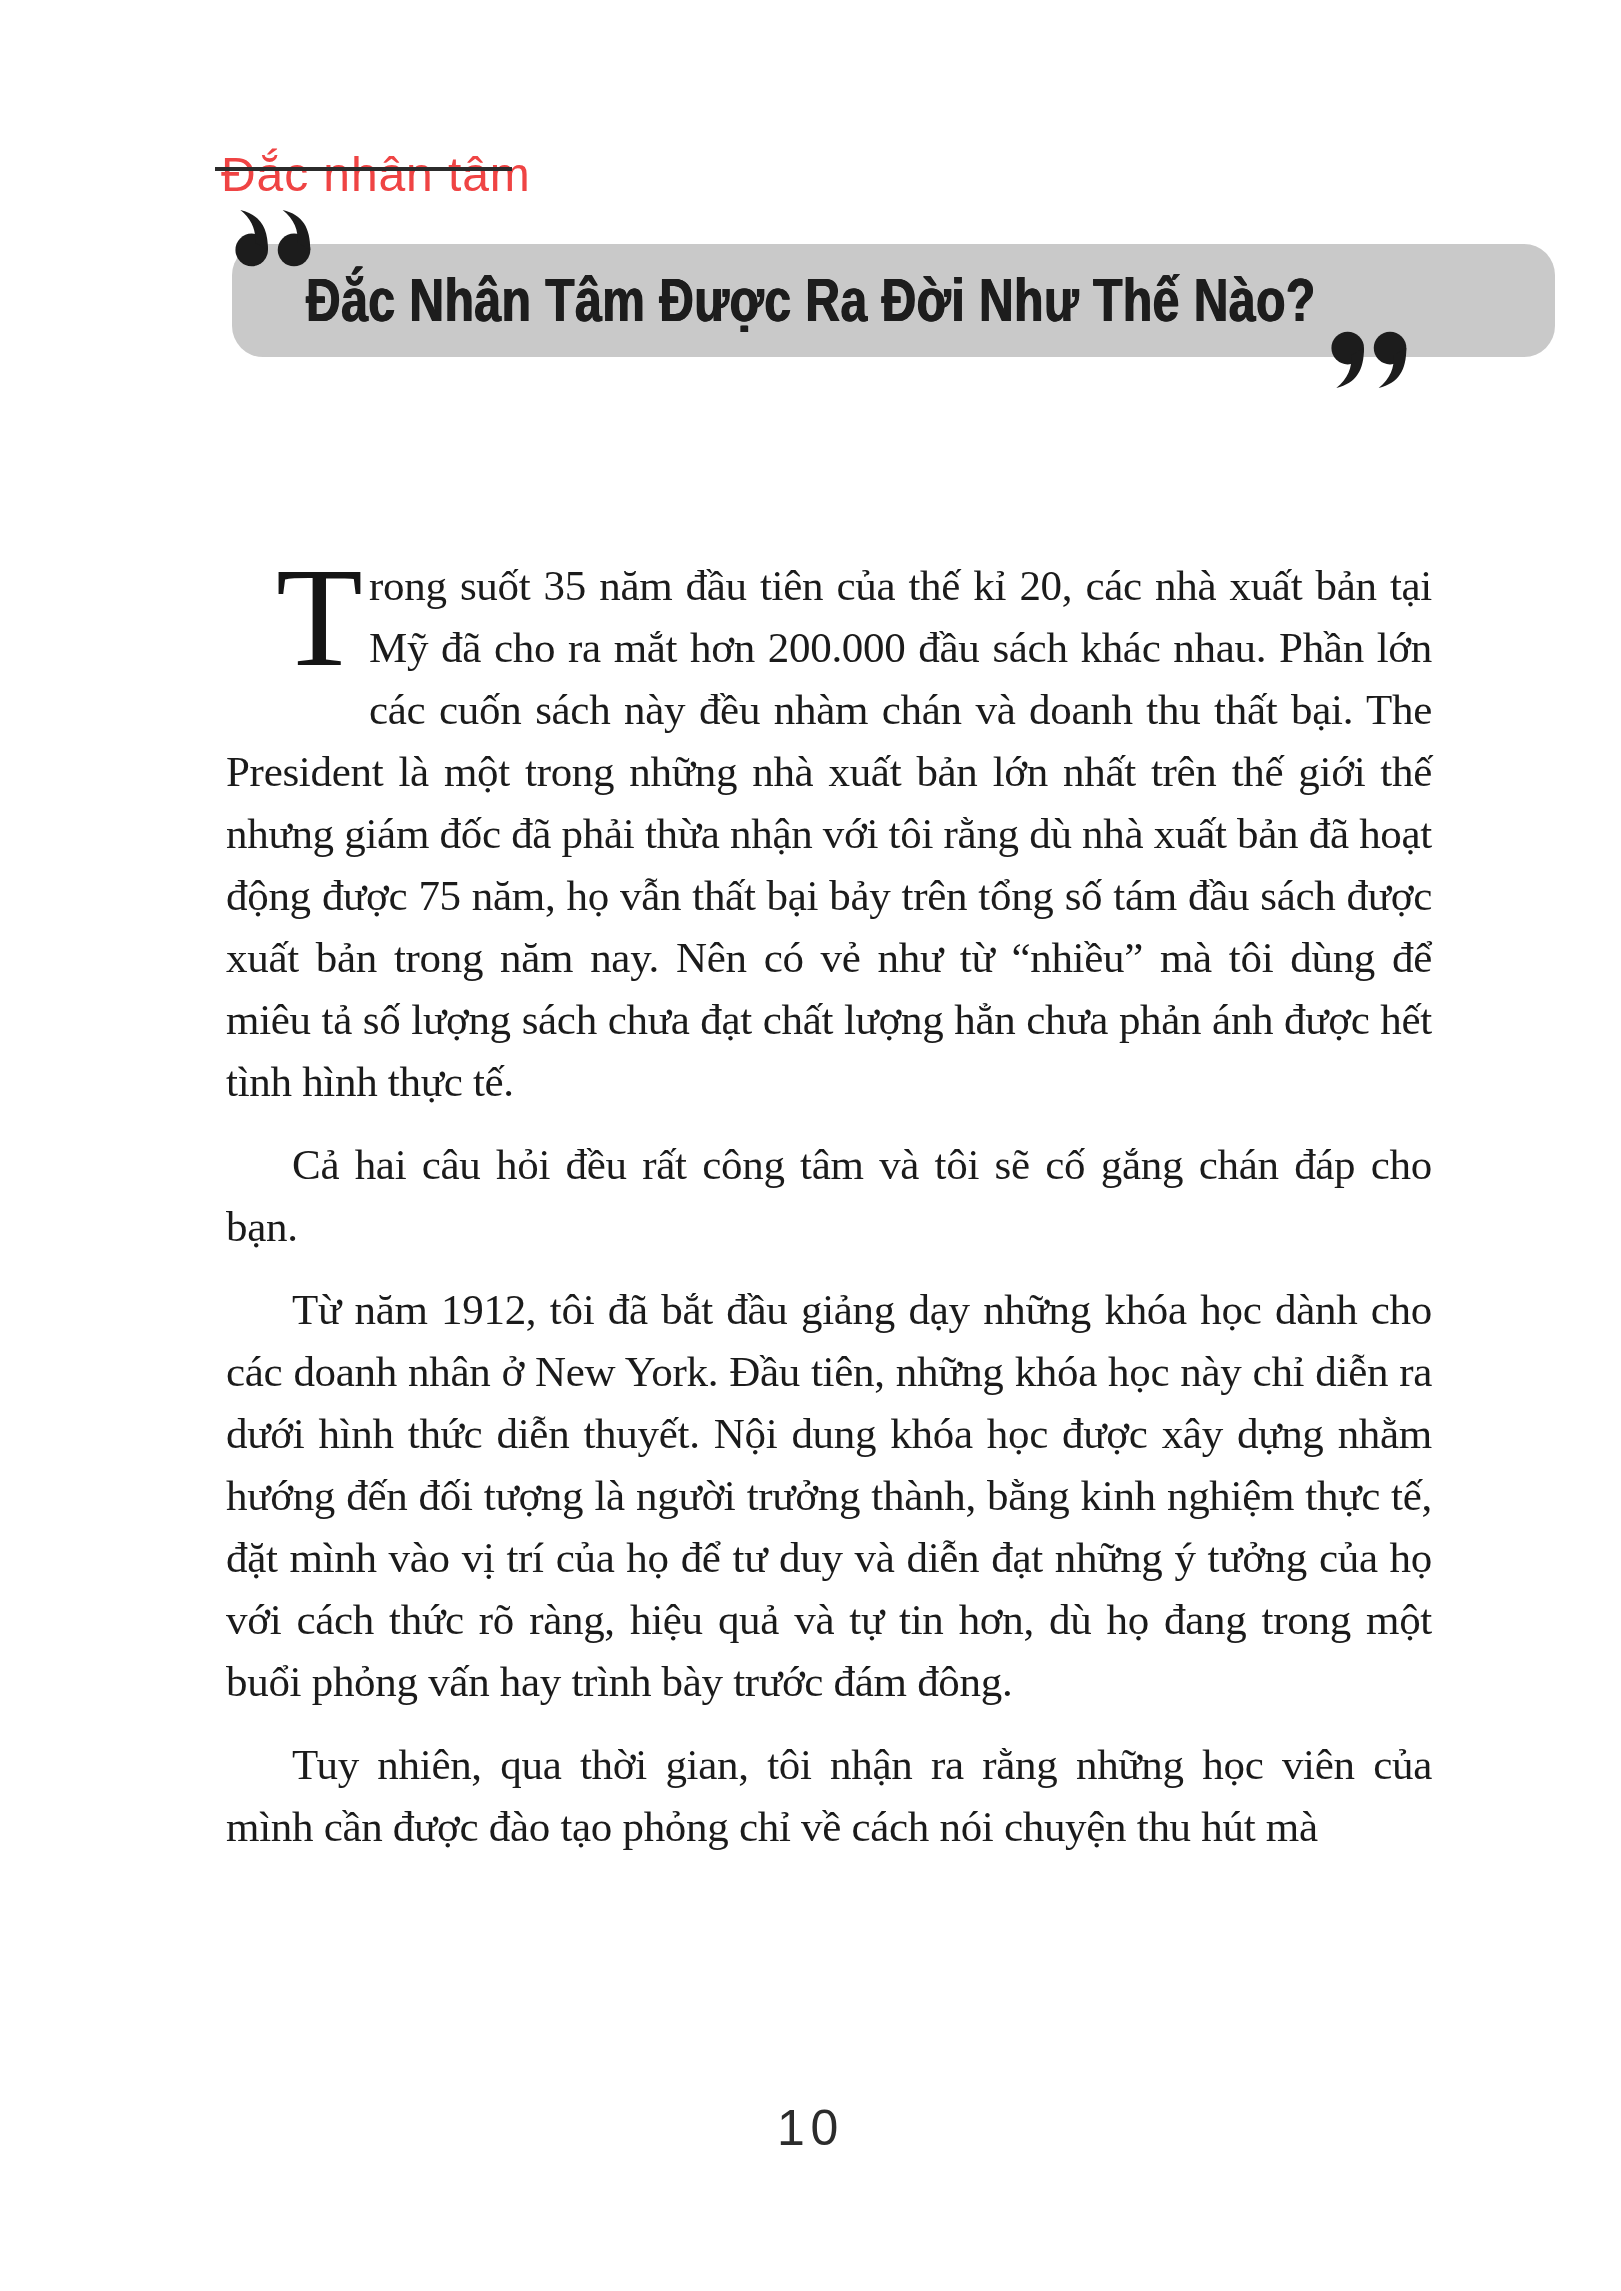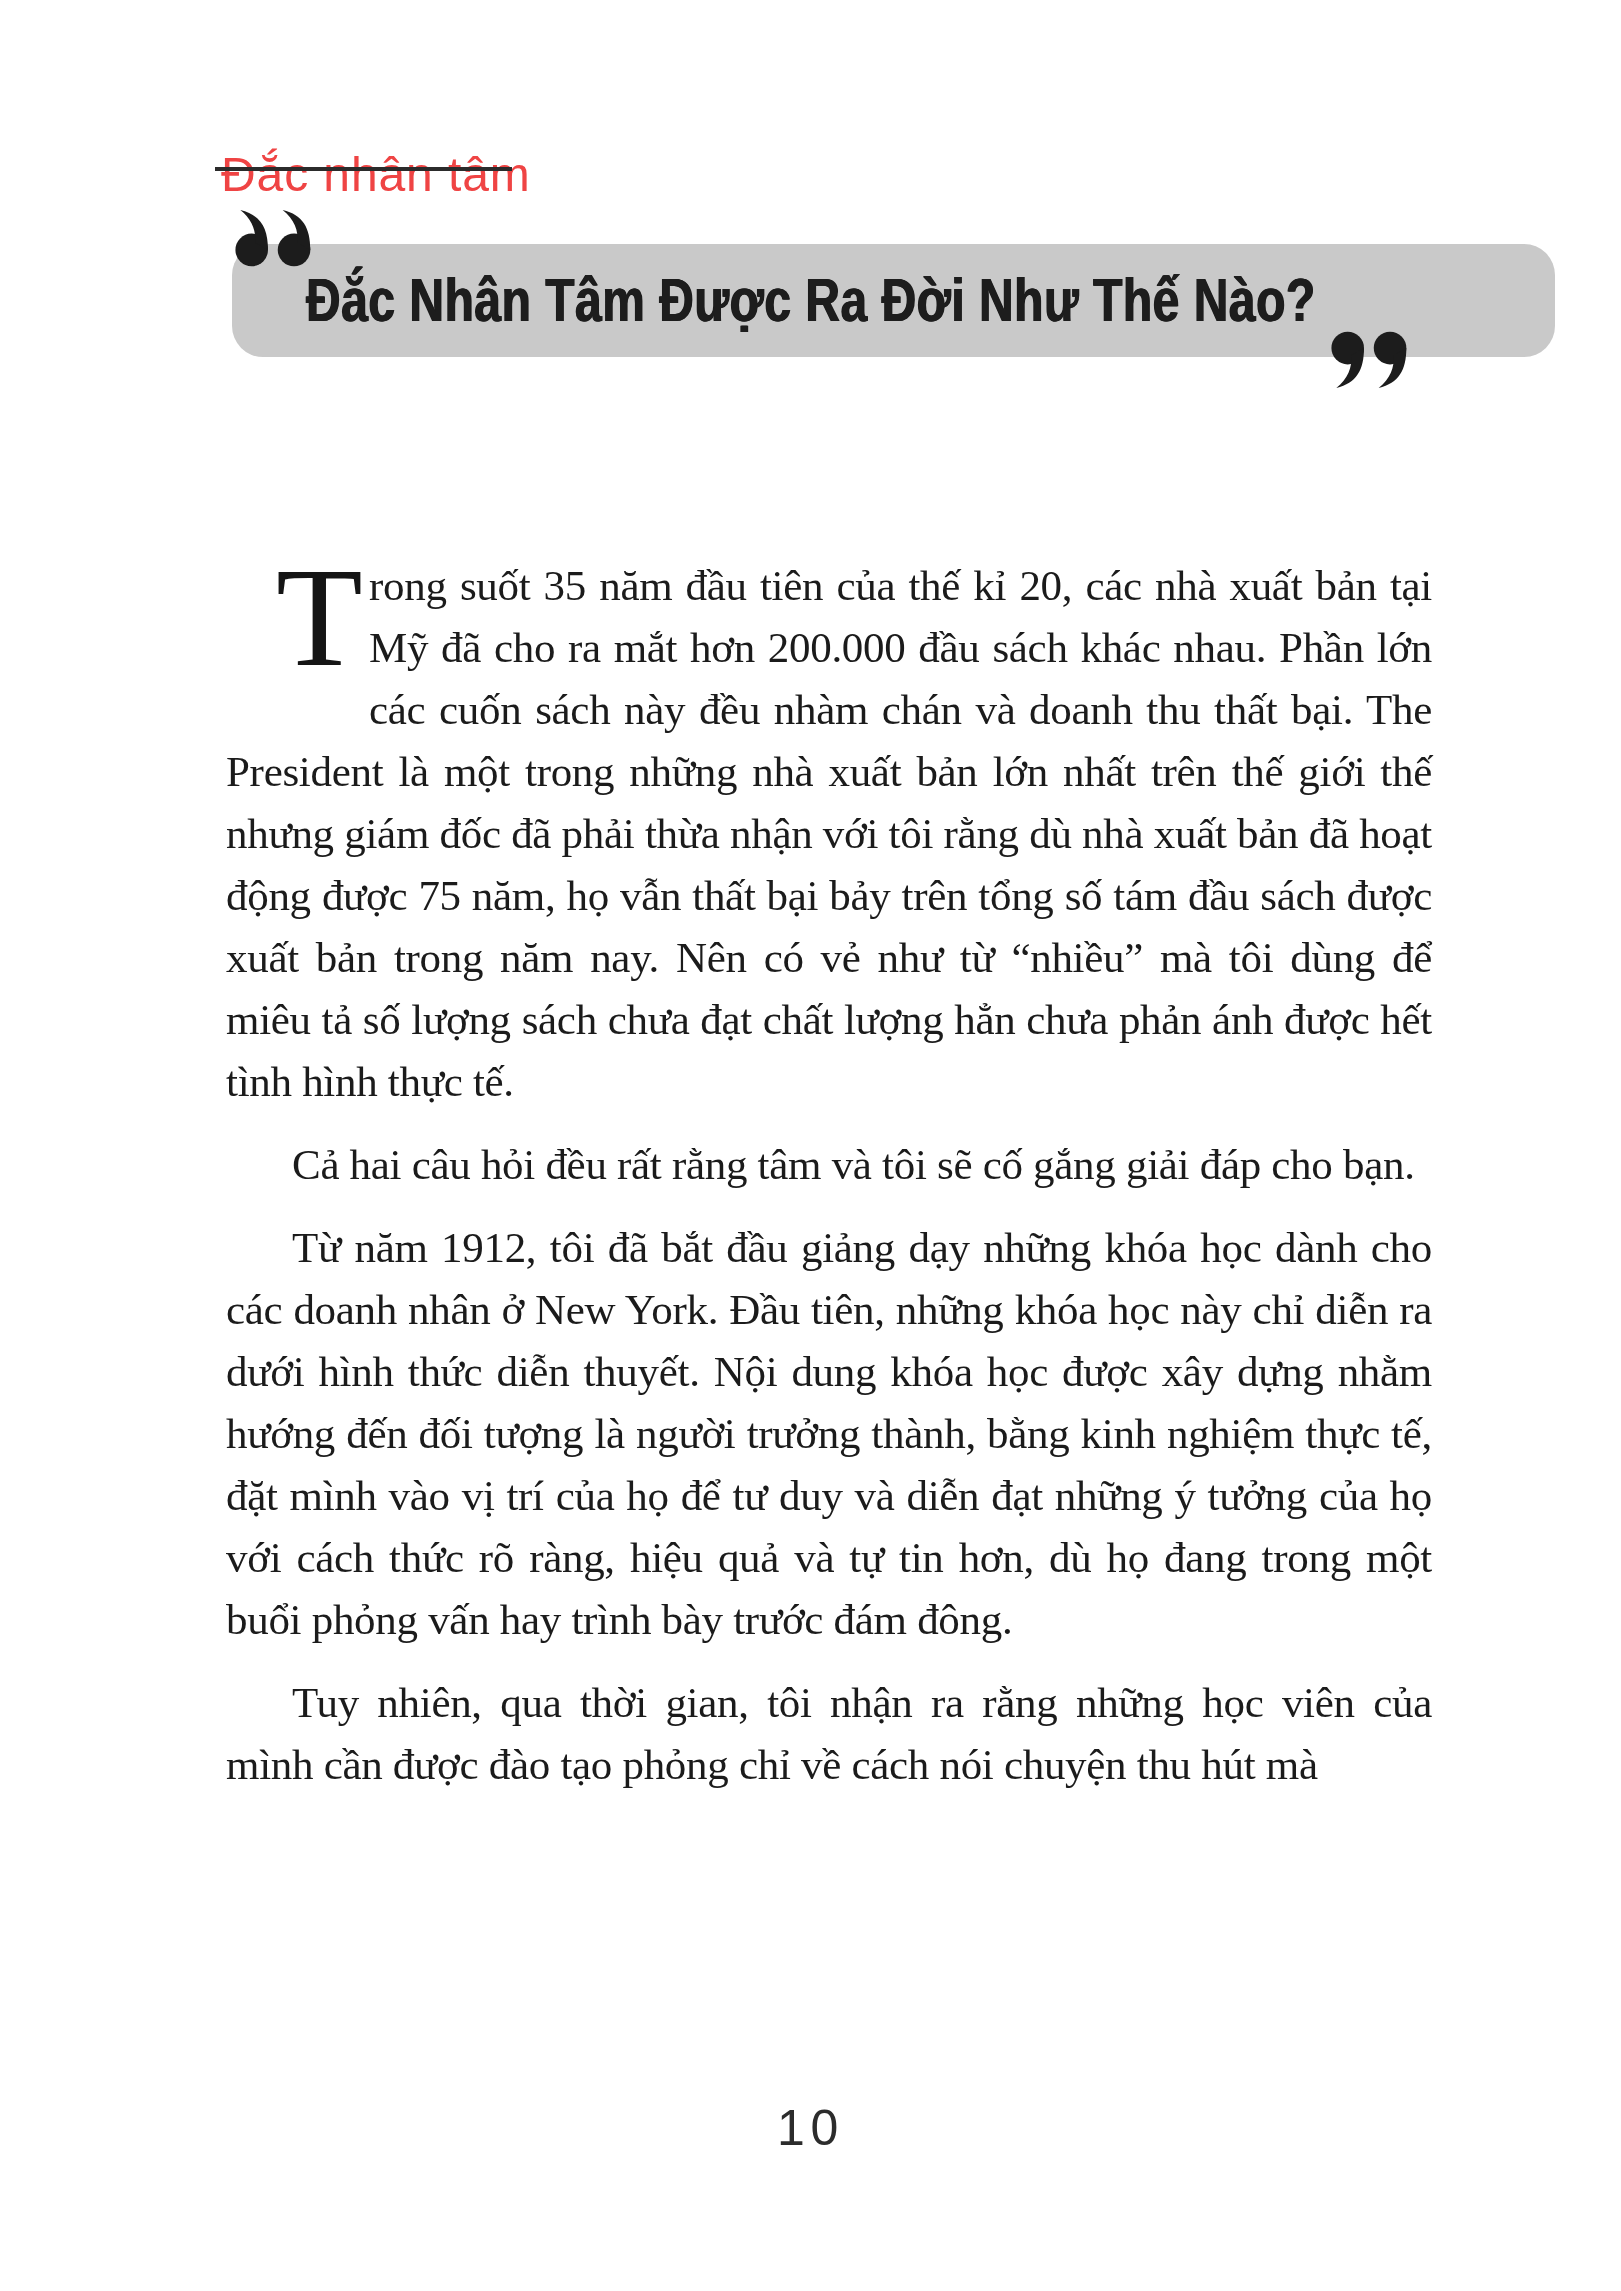--- a/index.html
+++ b/index.html
@@ -118,19 +118,19 @@
       <circle cx="20" cy="21" r="20"></circle>
       <path d="M40,21 C40,48 31,64 6,70 C20,59 26,44 24,30 Z"></path>
       <circle cx="72" cy="21" r="20"></circle>
       <path d="M92,21 C92,48 83,64 58,70 C72,59 78,44 76,30 Z"></path>
     </g>
   </svg>
 </span>
 
 <div class="body-text">
   <p class="first-para"><span class="dropcap">T</span><span>rong suốt 35 năm đầu tiên của thế kỉ 20, các nhà xuất bản tại Mỹ đã cho ra mắt hơn 200.000 đầu sách khác nhau. Phần lớn các cuốn sách này đều nhàm chán và doanh thu thất bại. The President là một trong những nhà xuất bản lớn nhất trên thế giới thế nhưng giám đốc đã phải thừa nhận với tôi rằng dù nhà xuất bản đã hoạt động được 75 năm, họ vẫn thất bại bảy trên tổng số tám đầu sách được xuất bản trong năm nay. Nên có vẻ như từ “nhiều” mà tôi dùng để miêu tả số lượng sách chưa đạt chất lượng hẳn chưa phản ánh được hết tình hình thực tế.</span></p>
-  <p>Cả hai câu hỏi đều rất rằng tâm và tôi sẽ cố gắng giải đáp cho bạn.</p>
+  <p>Cả hai câu hỏi đều rất công tâm và tôi sẽ cố gắng chán đáp cho bạn.</p>
   <p>Từ năm 1912, tôi đã bắt đầu giảng dạy những khóa học dành cho các doanh nhân ở New York. Đầu tiên, những khóa học này chỉ diễn ra dưới hình thức diễn thuyết. Nội dung khóa học được xây dựng nhằm hướng đến đối tượng là người trưởng thành, bằng kinh nghiệm thực tế, đặt mình vào vị trí của họ để tư duy và diễn đạt những ý tưởng của họ với cách thức rõ ràng, hiệu quả và tự tin hơn, dù họ đang trong một buổi phỏng vấn hay trình bày trước đám đông.</p>
   <p>Tuy nhiên, qua thời gian, tôi nhận ra rằng những học viên của mình cần được đào tạo phỏng chỉ về cách nói chuyện thu hút mà</p>
 </div>
 
 <div class="page-number">10</div>
 
 
 </body></html>

